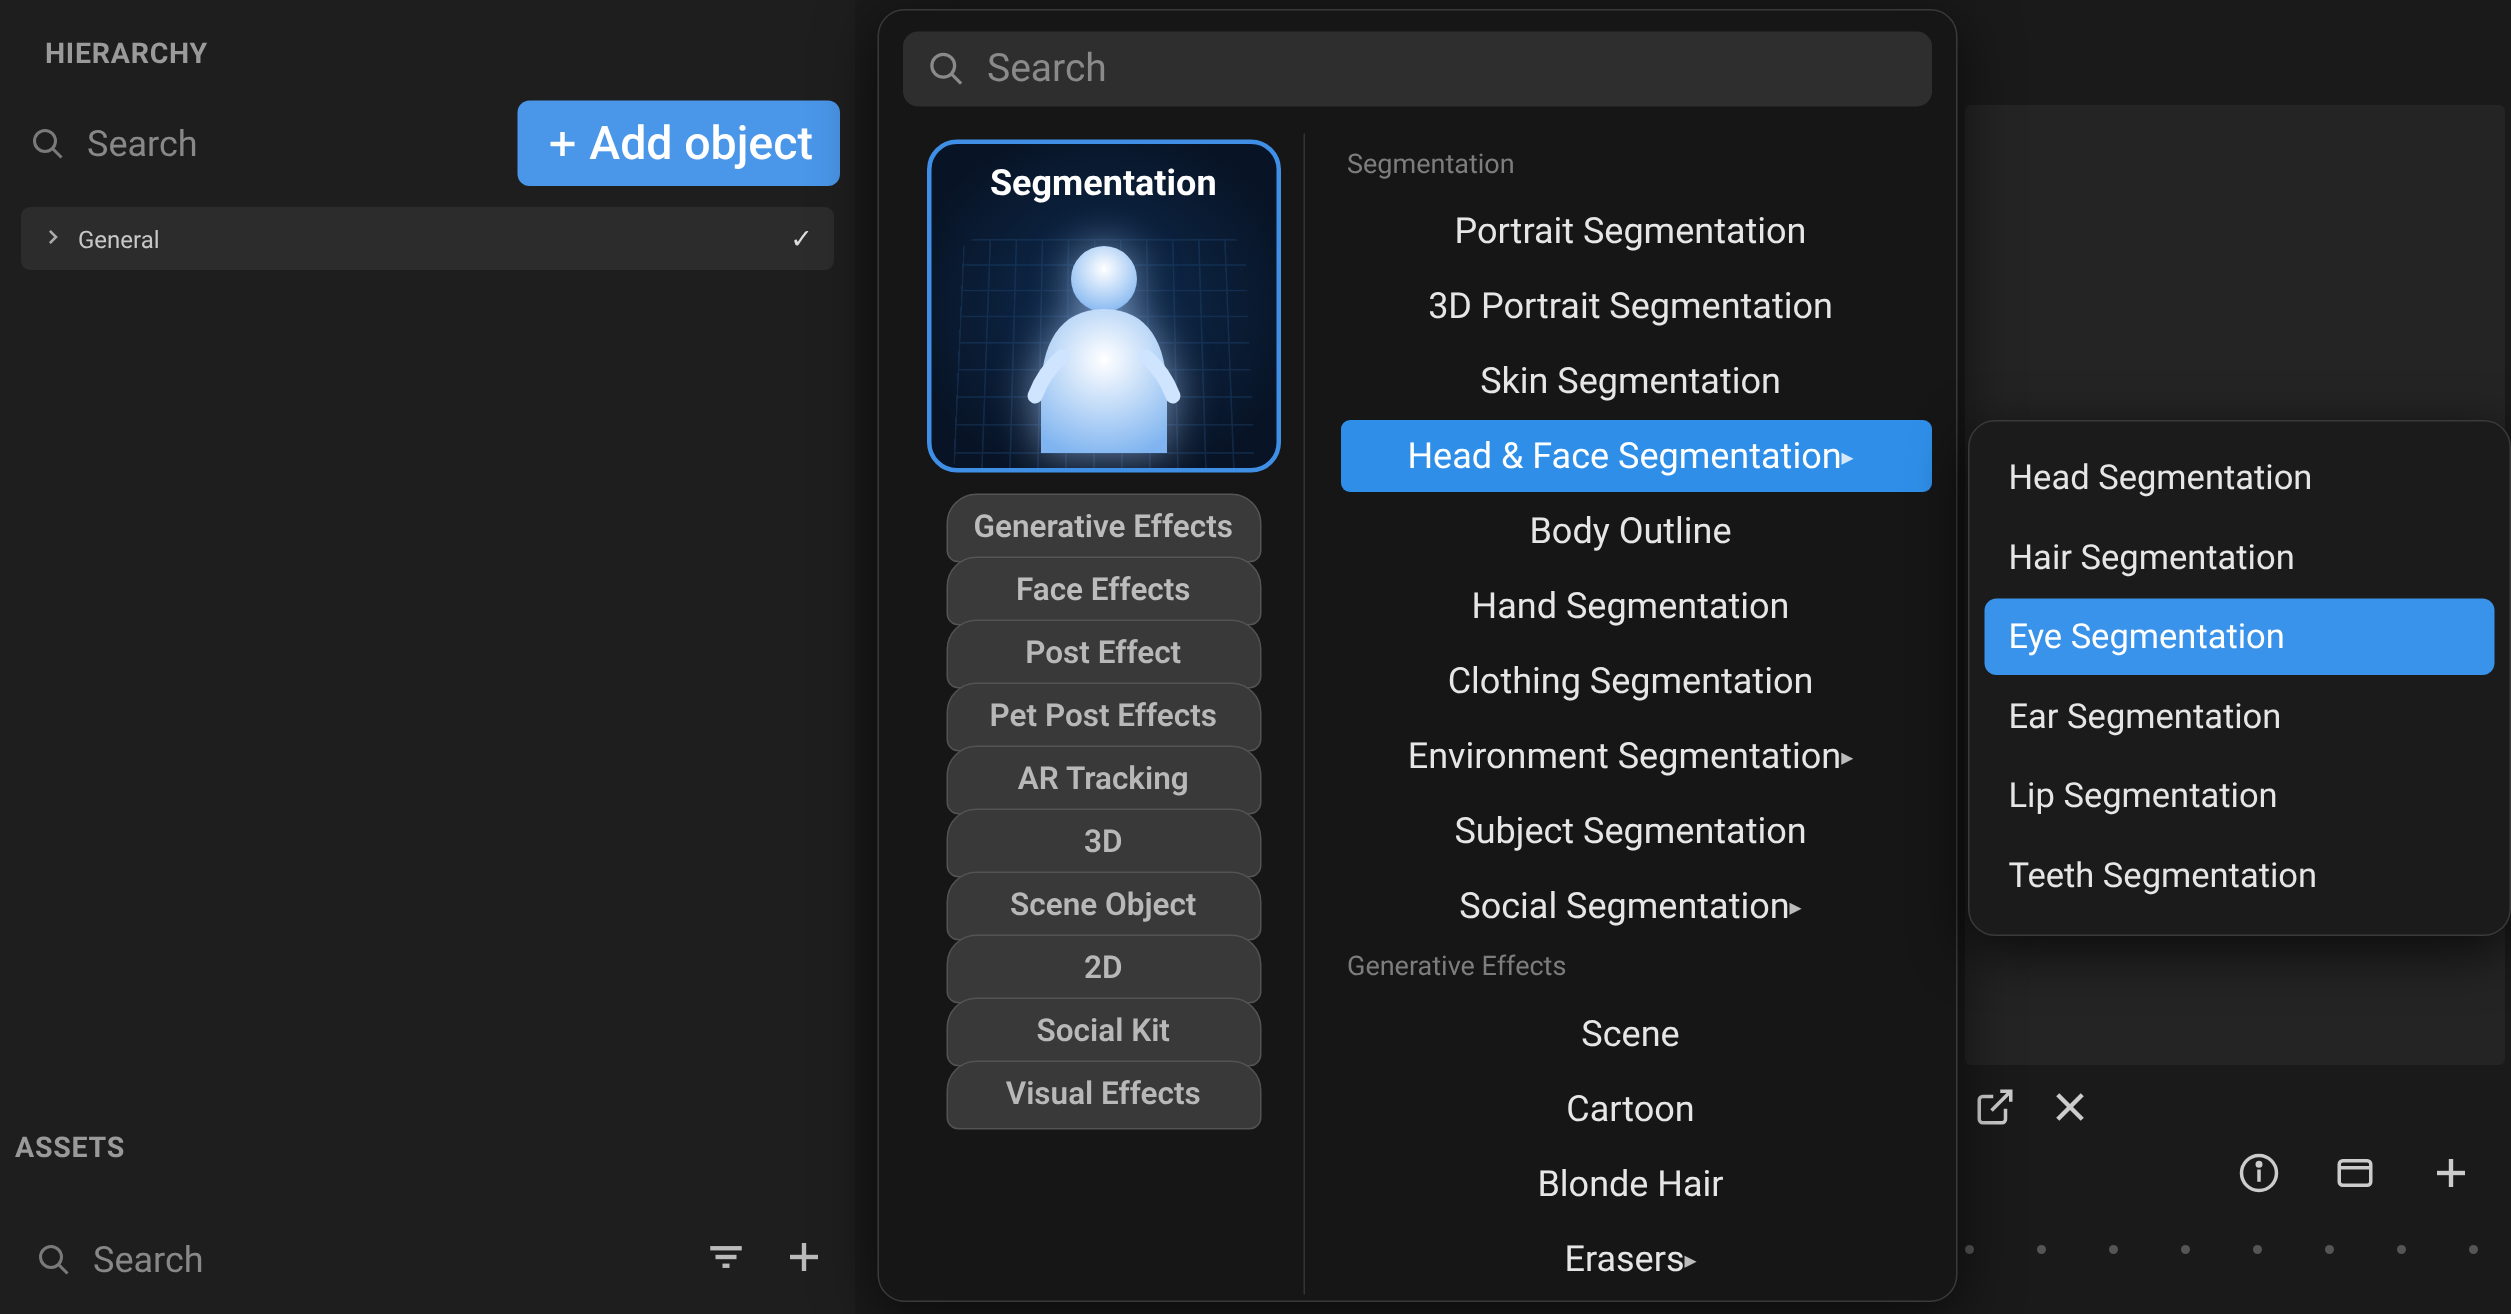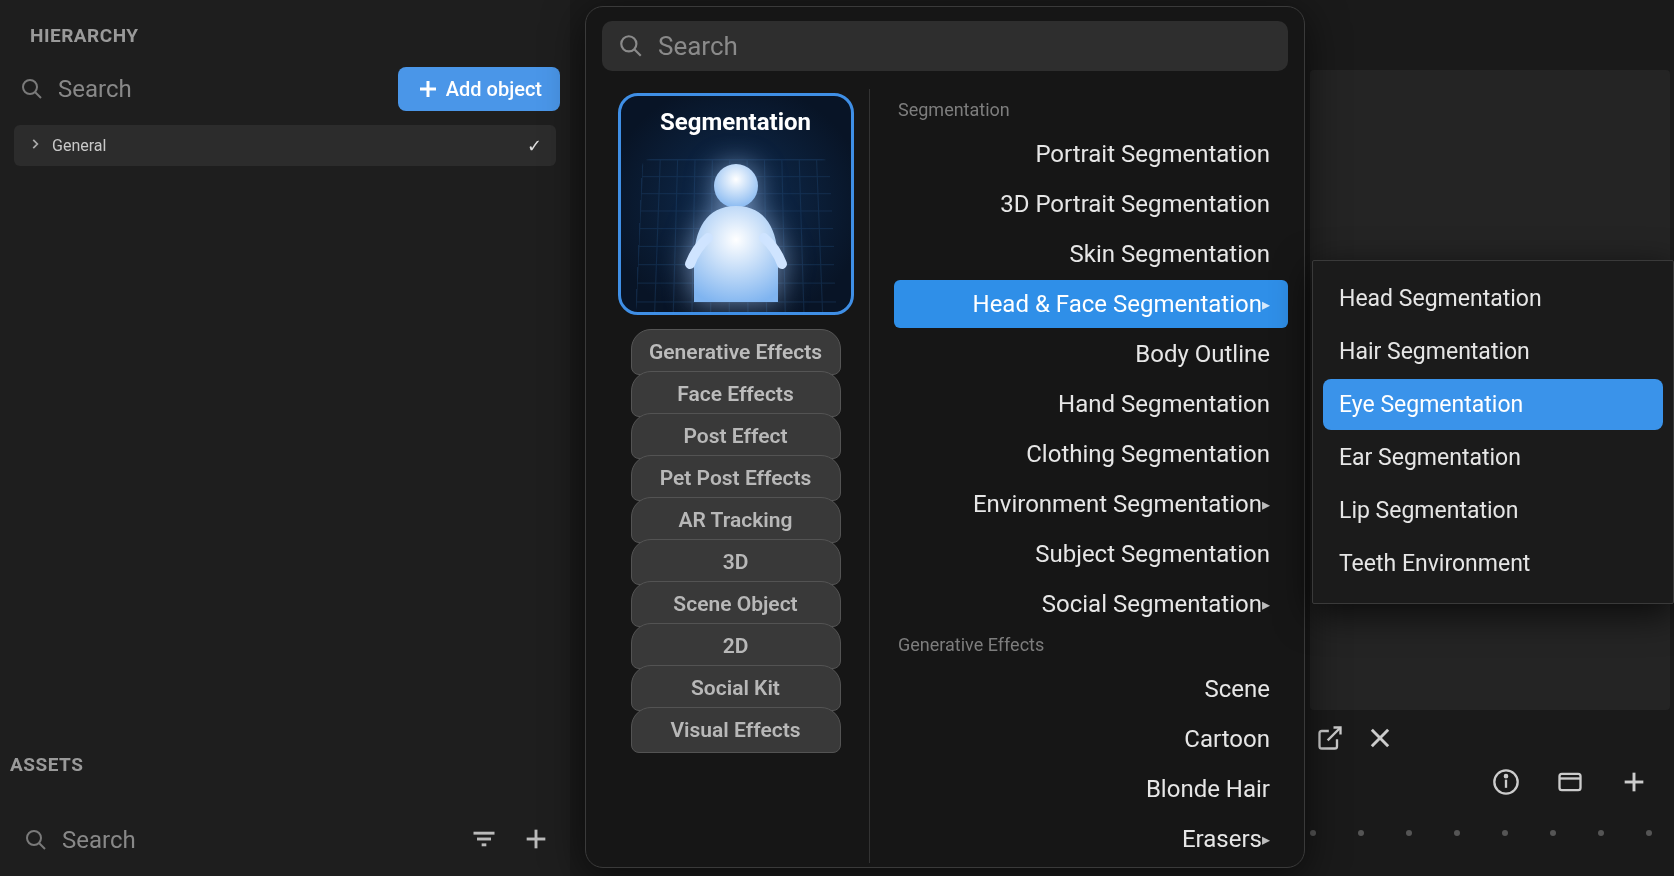--- a/index.html
+++ b/index.html
@@ -5,21 +5,21 @@
   * { box-sizing: border-box; margin: 0; padding: 0; font-family: -apple-system, BlinkMacSystemFont, "Segoe UI", Roboto, sans-serif; }
   body { background: #1a1a1a; color: #d0d0d0; width: 1674px; height: 876px; overflow: hidden; position: relative; }
 
   
   .sidebar { position: absolute; left: 0; top: 0; width: 570px; height: 100%; background: #1e1e1e; }
   .panel-title { color: #9a9a9a; font-size: 19px; font-weight: 700; letter-spacing: 0.5px; padding: 24px 10px 14px; margin-left: 20px; }
   .search-row { display: flex; align-items: center; padding: 0 10px; margin: 6px 0 14px; }
   .search-left { display: flex; align-items: center; flex: 1; gap: 14px; padding: 8px 10px; border-radius: 6px; }
   .search-left svg { width: 24px; height: 24px; color: #7a7a7a; }
   .search-placeholder { color: #888; font-size: 24px; }
-  .add-btn { background: #4a96e8; color: #fff; border:none; border-radius: 8px; padding: 10px 18px; font-size: 20px; font-weight: 500; display: flex; align-items: center; gap: 6px; cursor: pointer; }
+  .add-btn { background: #4a96e8; color: #fff; border:none; border-radius: 8px; padding: 10px 18px; font-size: 31px; font-weight: 500; display: flex; align-items: center; gap: 6px; cursor: pointer; }
   .add-btn svg { width: 24px; height: 24px; stroke: #fff; }
 
   .tree-row { display: flex; align-items: center; background: #2c2c2c; margin: 0 14px; border-radius: 6px; padding: 10px 14px; justify-content: space-between; }
   .tree-left { display:flex; align-items:center; gap: 10px; }
   .tree-left .chev { color:#aaa; }
   .tree-label { color:#c8c8c8; font-size: 16px; }
   .check { color:#ddd; font-size: 18px; }
 
   .assets-title { position:absolute; bottom: 100px; left:10px; color:#9a9a9a; font-size:19px; font-weight:700; letter-spacing:0.5px;text-align:center; }
   .assets-row { position:absolute; bottom:14px; left:0; width:100%; display:flex; align-items:center; padding: 0 14px; gap:12px; }
@@ -49,26 +49,26 @@
      linear-gradient(90deg, #1d4a7a 1px, transparent 1px) 0 0/18px 100%;
      opacity:0.35; transform: perspective(300px) rotateX(8deg); border-radius:8px; }
   .person-svg { position:relative; z-index:2; filter: drop-shadow(0 0 14px rgba(180,210,255,0.6)); }
 
   .stack-item { width:210px; background:#3a3a3a; color:#bcbcbc; border:1px solid #555; border-radius:20px 20px 8px 8px; padding:10px 0; margin-bottom:-4px; font-size:21px; font-weight:600; text-align:center; cursor:pointer; }
   .stack-item:nth-child(n+3){ filter:brightness(0.98);}
   .stack-wrap { display:flex; flex-direction:column; align-items:center; }
 
   .menu-col { flex:1; padding: 4px 0 0 24px; overflow:hidden; }
   .menu-group-title { color:#7d7d7d; font-size:18px; margin:6px 0 10px 4px; }
-  .menu-item { display:flex; align-items:center; justify-content:flex-end; padding: 10px 18px 10px 10px; font-size:24px; color:#e6e6e6; border-radius:6px; cursor:pointer; margin-bottom:2px; }
+  .menu-item { display:flex; align-items:center; justify-content:center; padding: 10px 18px 10px 10px; font-size:24px; color:#e6e6e6; border-radius:6px; cursor:pointer; margin-bottom:2px; }
   .menu-item.sel { background:#2f8fe8; color:#fff; }
   .menu-item .arrow { color:inherit; font-size:16px; opacity:0.8; }
 
   
-  .flyout { position:absolute; left:1312px; top:260px; width:362px; background:#1b1b1b; border:1px solid #3a3a3a; border-radius:2px; padding:12px 10px; box-shadow:0 10px 36px rgba(0,0,0,0.7); }
+  .flyout { position:absolute; left:1312px; top:280px; width:362px; background:#1b1b1b; border:1px solid #3a3a3a; border-radius:18px; padding:12px 10px; box-shadow:0 10px 36px rgba(0,0,0,0.7); }
   .fly-item { padding:12px 16px; font-size:23px; color:#e6e6e6; border-radius:8px; cursor:pointer; margin-bottom:2px; }
   .fly-item.sel { background:#3a93ea; color:#fff; }
 
   .dot-row { position:absolute; left:1310px; top:830px; display:flex; gap:42px; }
   .dot { width:6px; height:6px; border-radius:50%; background:#555; }
 </style>
 </head>
 <body>
 
 <div class="sidebar">
@@ -267,14 +267,14 @@
       </div>
   </div>
 </div>
 
 <div class="flyout" id="flyout">
     <div class="fly-item">Head Segmentation</div>
     <div class="fly-item">Hair Segmentation</div>
     <div class="fly-item sel">Eye Segmentation</div>
     <div class="fly-item">Ear Segmentation</div>
     <div class="fly-item">Lip Segmentation</div>
-    <div class="fly-item">Teeth Environment</div>
+    <div class="fly-item">Teeth Segmentation</div>
   </div>
 
 </body></html>

